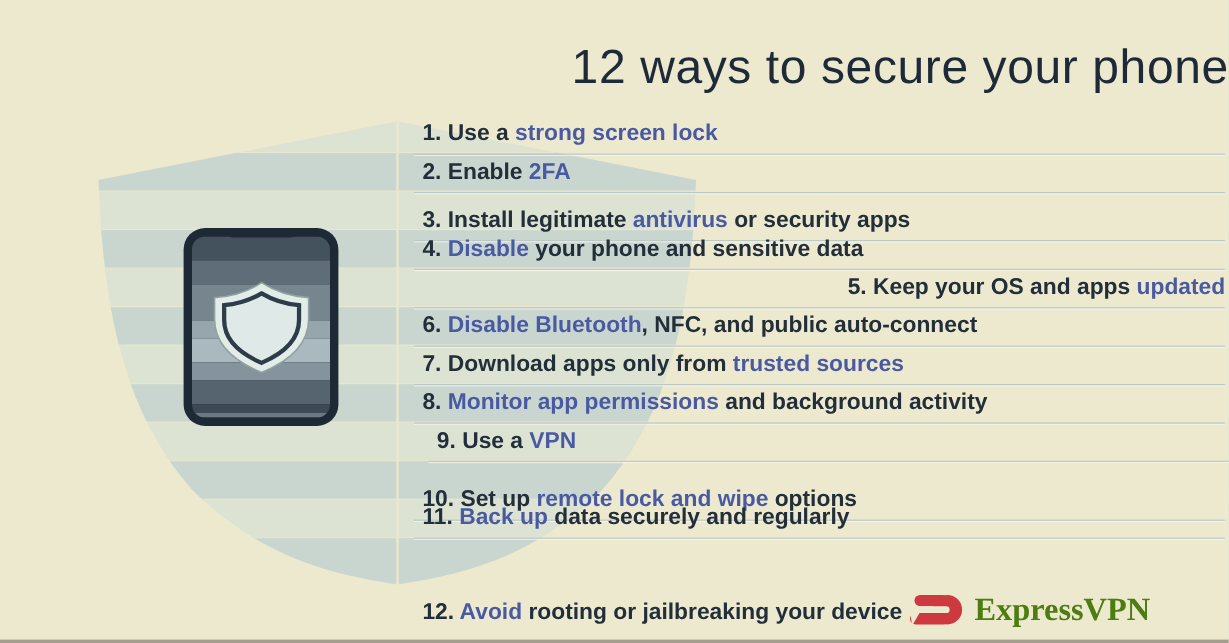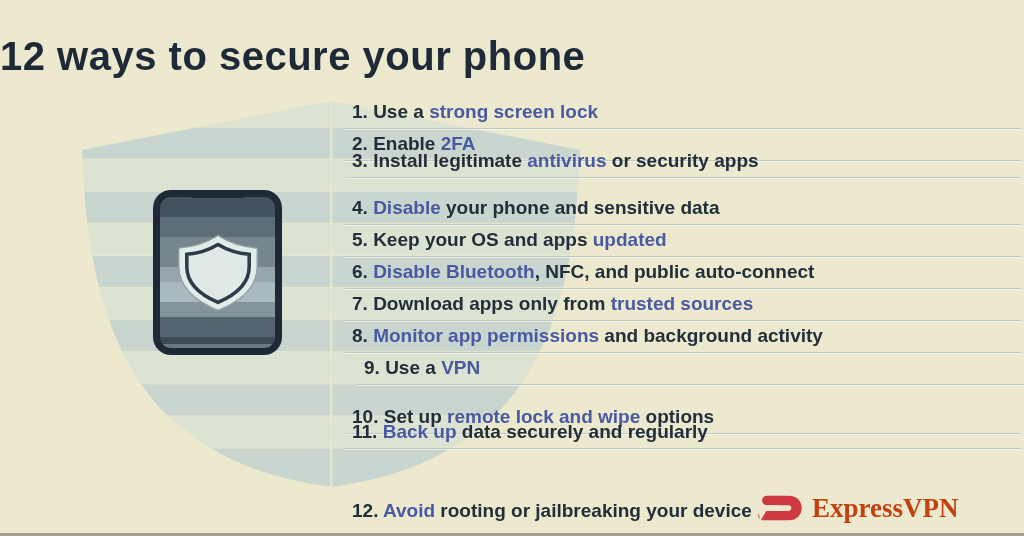--- a/index.html
+++ b/index.html
@@ -6,21 +6,21 @@
   body{
     width:1024px;height:536px;position:relative;overflow:hidden;
     background:#ece9cf;
     font-family:"Liberation Sans", sans-serif;
   }
   
   .bg-svg{position:absolute;left:0;top:0;}
   
   .title{
     position:absolute;left:0;top:36px;width:1024px;
-    text-align:left;font-size:40px;font-weight:bold;
+    text-align:right;font-size:40px;font-weight:normal;
     letter-spacing:.5px;color:#1e2a38;line-height:1;
   }
   
   .phone{
     position:absolute;left:153px;top:190px;width:129px;height:165px;
     background:#1d2935;border-radius:18px;
   }
   .screen{
     position:absolute;left:7px;top:7px;right:7px;bottom:7px;
     border-radius:11px;overflow:hidden;
@@ -53,21 +53,21 @@
   }
   .row.last{border-bottom:none;box-shadow:none;}
   .row p{margin:0;padding-left:7px;font-size:19px;font-weight:bold;color:#222e3a;}
   .row .accent{color:#4a5aa2;}
   
   .brand{position:absolute;left:757px;top:491px;height:36px;}
   .brand-mark{position:absolute;left:0;top:1px;}
   .brand-name{
     position:absolute;left:55px;top:2px;line-height:30px;
     font-family:"Liberation Serif", serif;font-weight:bold;
-    font-size:27px;color:#c2410c;white-space:nowrap;
+    font-size:27px;color:#4d7c0f;white-space:nowrap;
   }
   
   .bottom-edge{position:absolute;left:0;bottom:0;width:1024px;height:3px;background:#a59e8f;}
 </style>
 </head>
 <body>
 
 <svg class="bg-svg" width="1024" height="536" viewBox="0 0 1024 536">
   <defs>
     <clipPath id="shieldClip">
@@ -110,29 +110,29 @@
 
 <div class="checklist">
   <div class="row" style="top: 95.5px;">
     <p><span class="num">1.</span> <span class="pre">Use a </span><span class="accent">strong screen lock</span><span class="post"></span></p>
   </div>
 
   <div class="row" style="top: 127.58px;">
     <p><span class="num">2.</span> <span class="pre">Enable </span><span class="accent">2FA</span><span class="post"></span></p>
   </div>
 
-  <div class="row" style="top: 145px;">
+  <div class="row" style="top: 168px;">
     <p><span class="num">3.</span> <span class="pre">Install legitimate </span><span class="accent">antivirus</span><span class="post"> or security apps</span></p>
   </div>
 
   <div class="row" style="top: 191.74px;">
     <p><span class="num">4.</span> <span class="pre"></span><span class="accent">Disable</span><span class="post"> your phone and sensitive data</span></p>
   </div>
 
-  <div class="row" style="top: 223.82px;">
+  <div class="row" style="top: 223.82px; text-align: right;">
     <p><span class="num">5.</span> <span class="pre">Keep your OS and apps </span><span class="accent">updated</span><span class="post"></span></p>
   </div>
 
   <div class="row" style="top: 255.9px;">
     <p><span class="num">6.</span> <span class="pre"></span><span class="accent">Disable Bluetooth</span><span class="post">, NFC, and public auto-connect</span></p>
   </div>
 
   <div class="row" style="top: 287.98px;">
     <p><span class="num">7.</span> <span class="pre">Download apps only from </span><span class="accent">trusted sources</span><span class="post"></span></p>
   </div>

